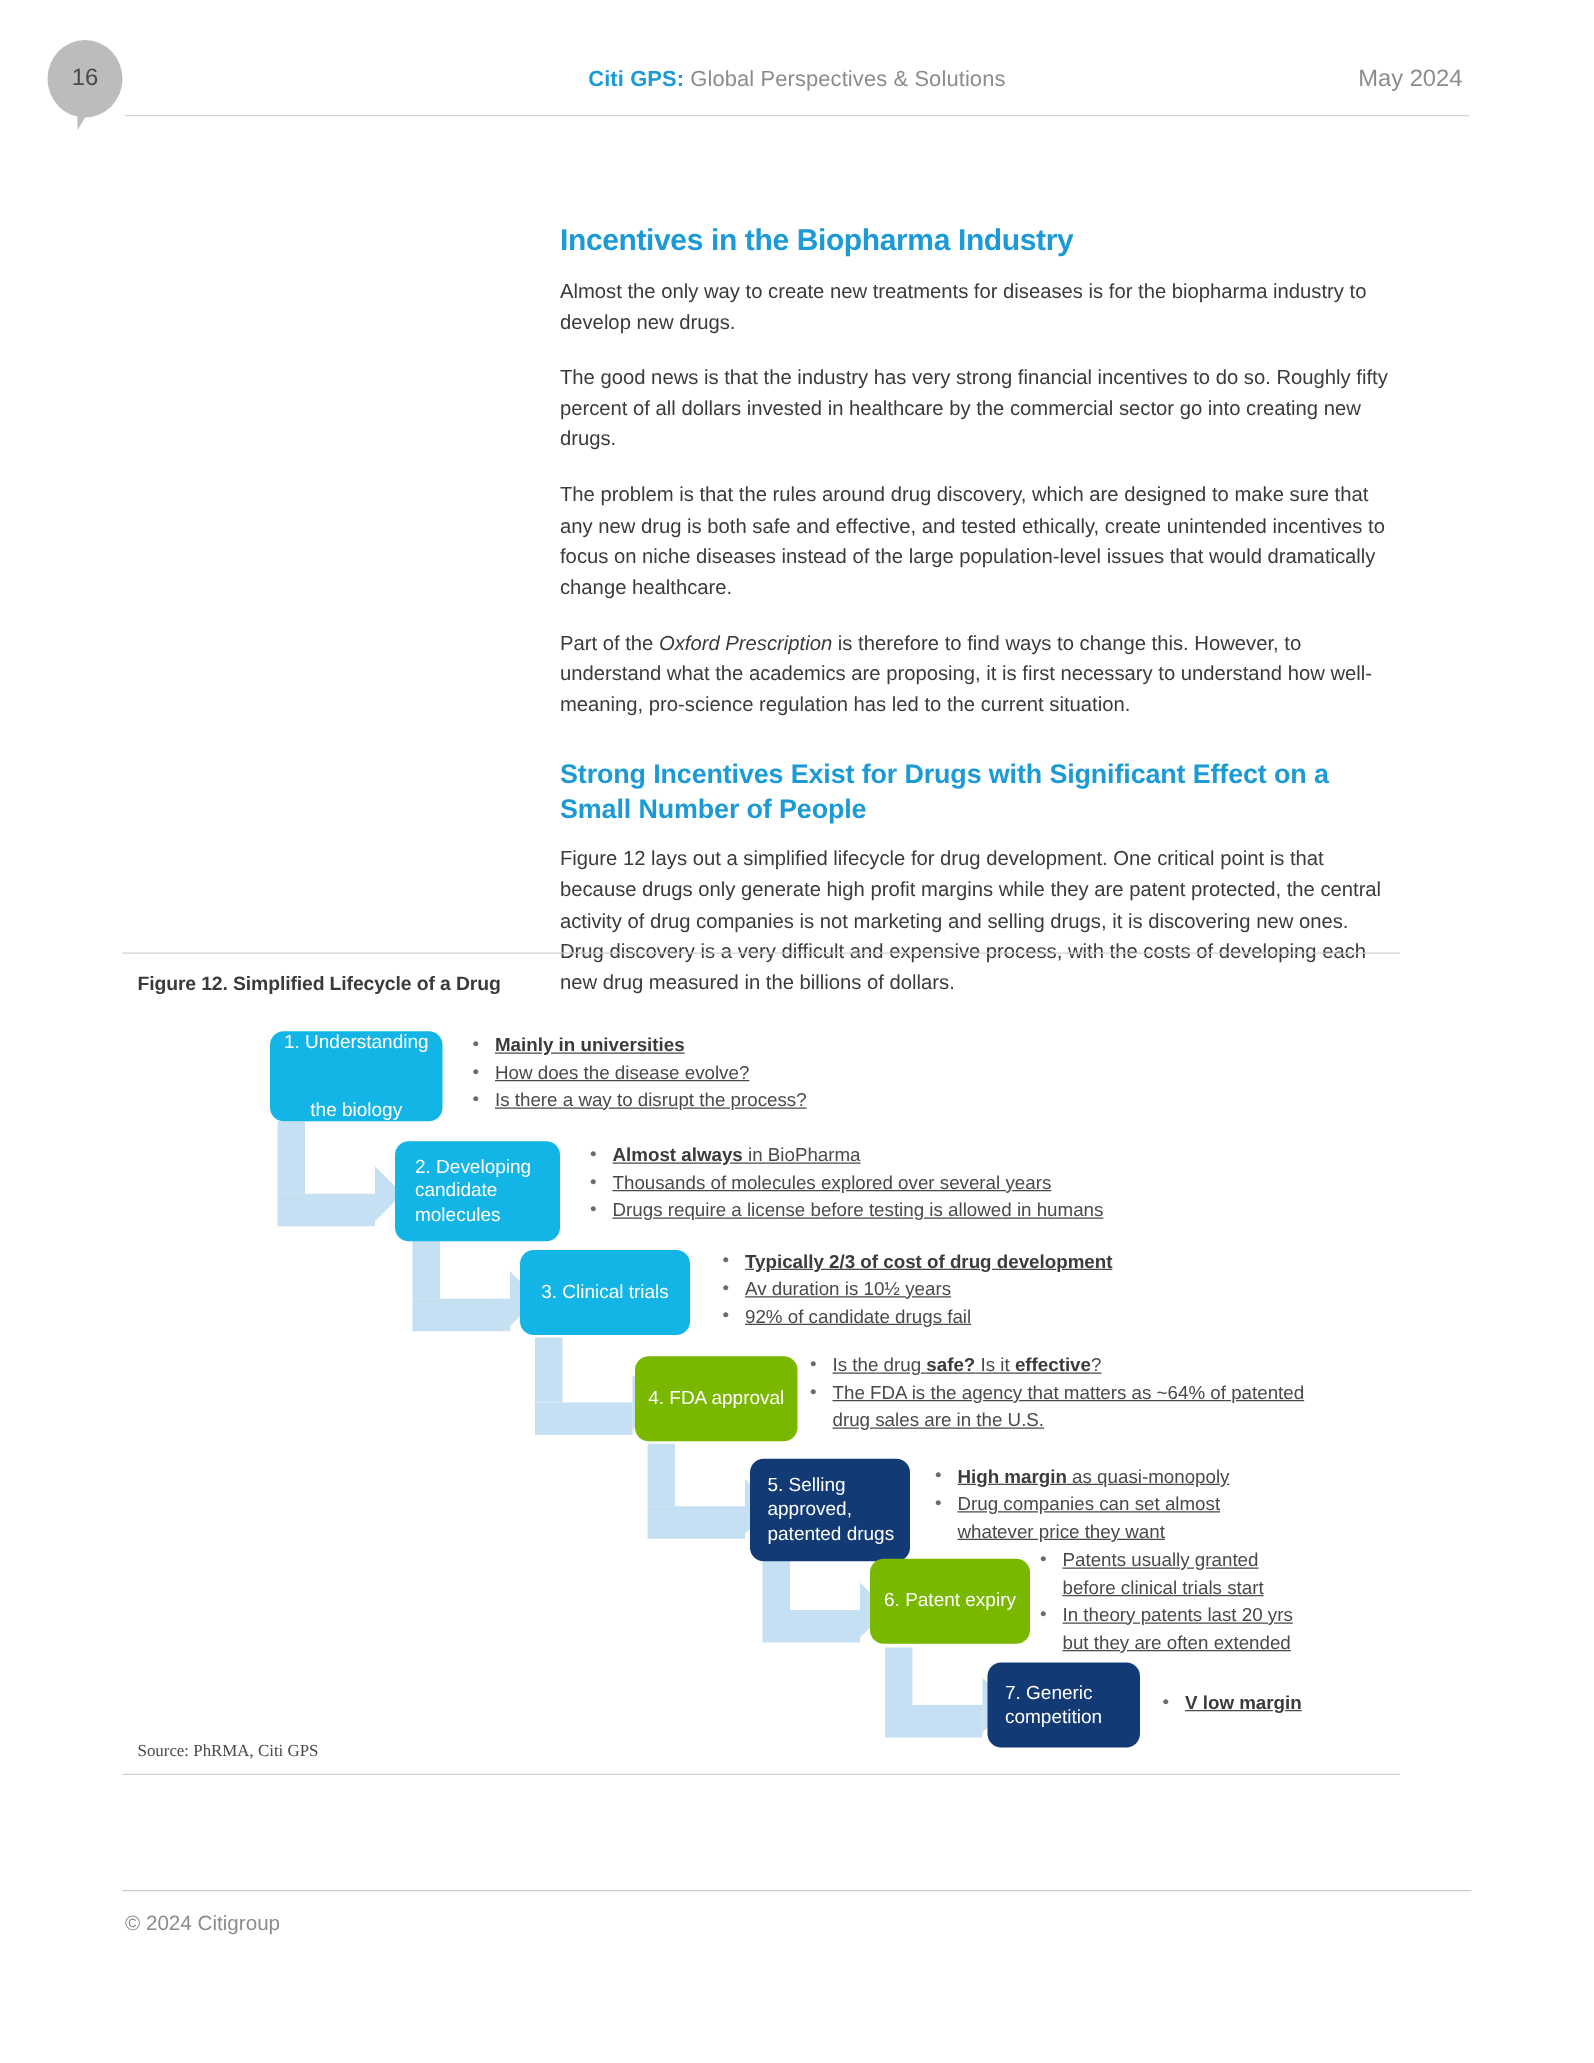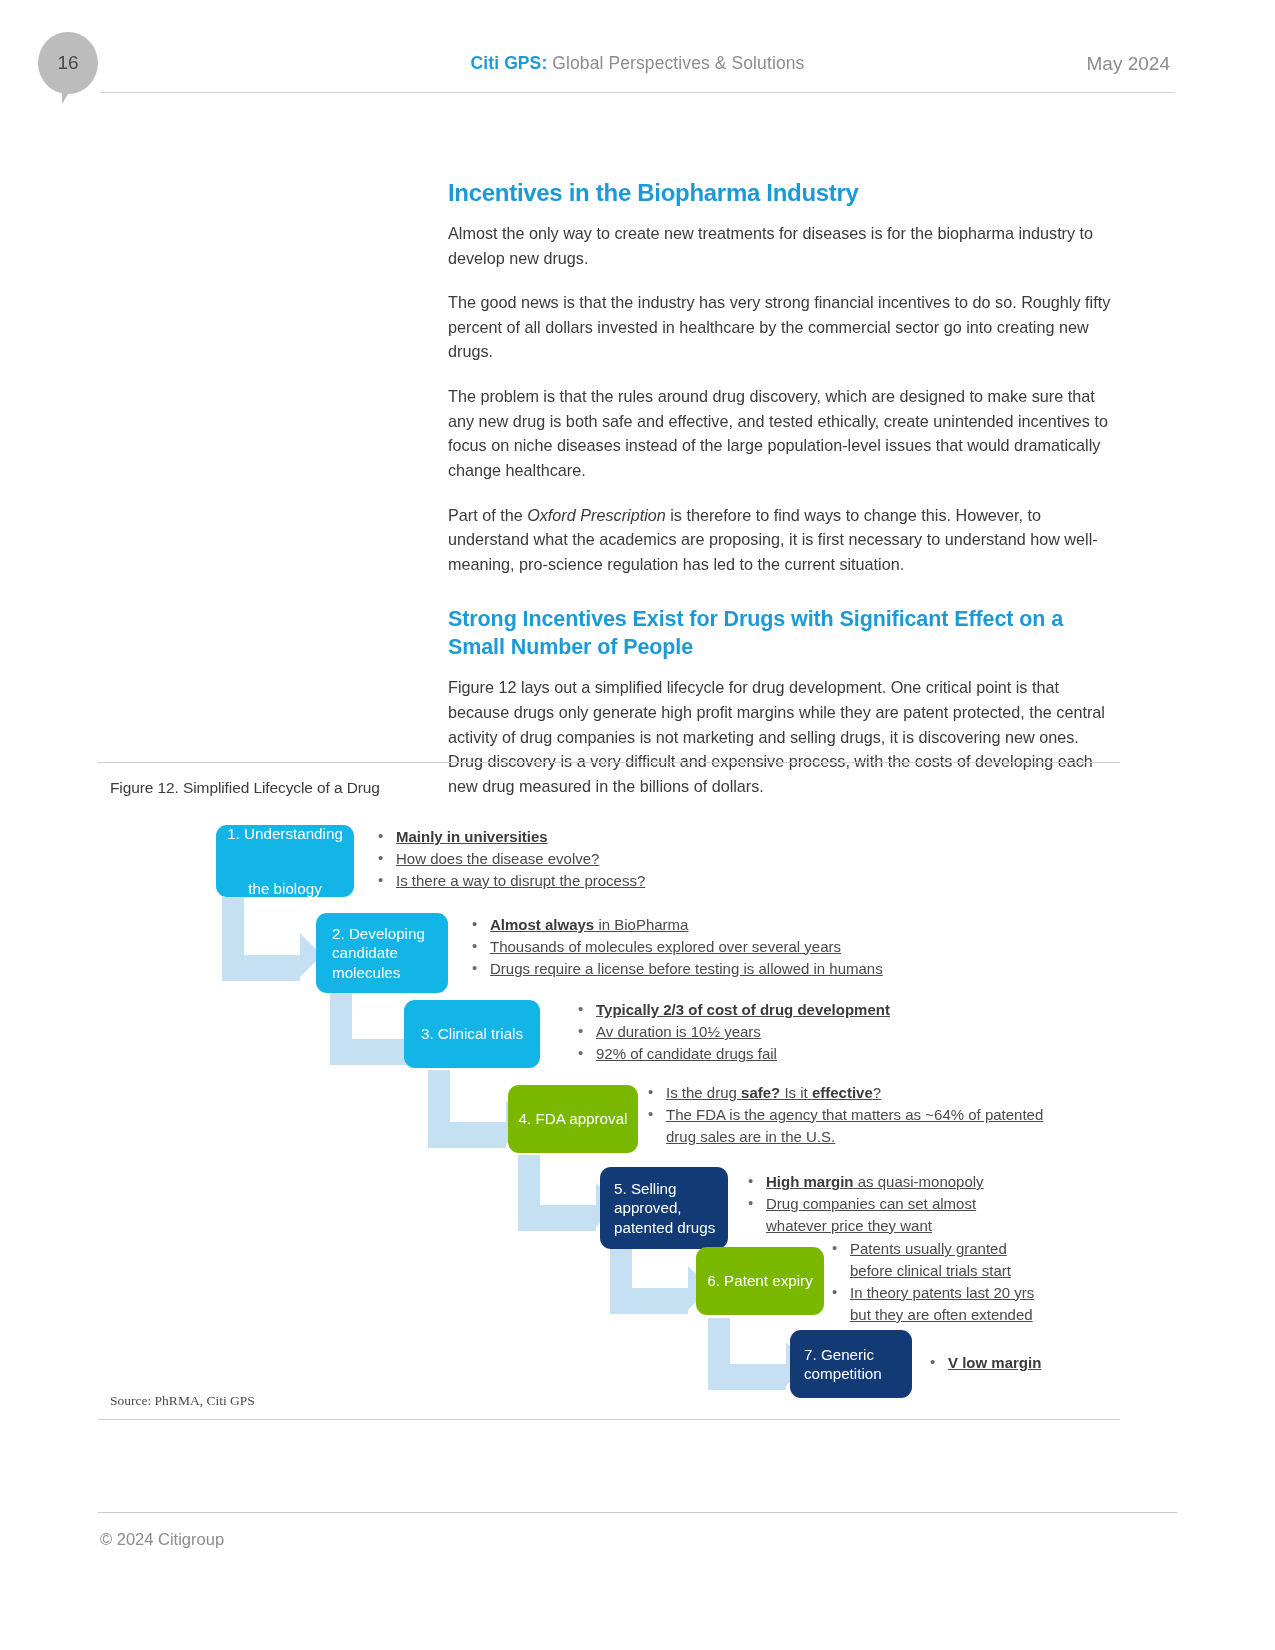--- a/index.html
+++ b/index.html
@@ -109,21 +109,21 @@
     margin-bottom: 12px;
   }
   .fig-rule-bottom {
     height: 1px;
     background: #cfcfcf;
     margin-top: 4px;
   }
   .fig-title {
     color: #3b3b3b;
     font-size: 15.5px;
-    font-weight: normal;
+    font-weight: bold;
     padding-left: 12px;
     padding-top: 4px;
     padding-bottom: 6px;
     letter-spacing: -0.1px;
   }
   .fig-source {
     color: #4a4a4a;
     font-size: 13.5px;
     padding-left: 12px;
     padding-top: 8px;
@@ -296,21 +296,21 @@
       <span>molecules</span>
     </div>
     <div class="bullets" style="left:372px; top:110px; width:510px;">
       <ul>
         <li><b>Almost always</b><span> in BioPharma</span></li>
         <li><span>Thousands of molecules explored over several years</span></li>
         <li><span>Drugs require a license before testing is allowed in humans</span></li>
       </ul>
     </div>
 
-    <div class="step cyan" style="left:306px; top:195px; width:136px; height:68px;">
+    <div class="step cyan" style="left:318px; top:195px; width:136px; height:68px;">
       <span>3. Clinical trials</span>
     </div>
     <div class="bullets" style="left:478px; top:195px; width:460px;">
       <ul>
         <li><b>Typically 2/3 of cost of drug development</b></li>
         <li><span>Av duration is 10½ years</span></li>
         <li><span>92% of candidate drugs fail</span></li>
       </ul>
     </div>
 

